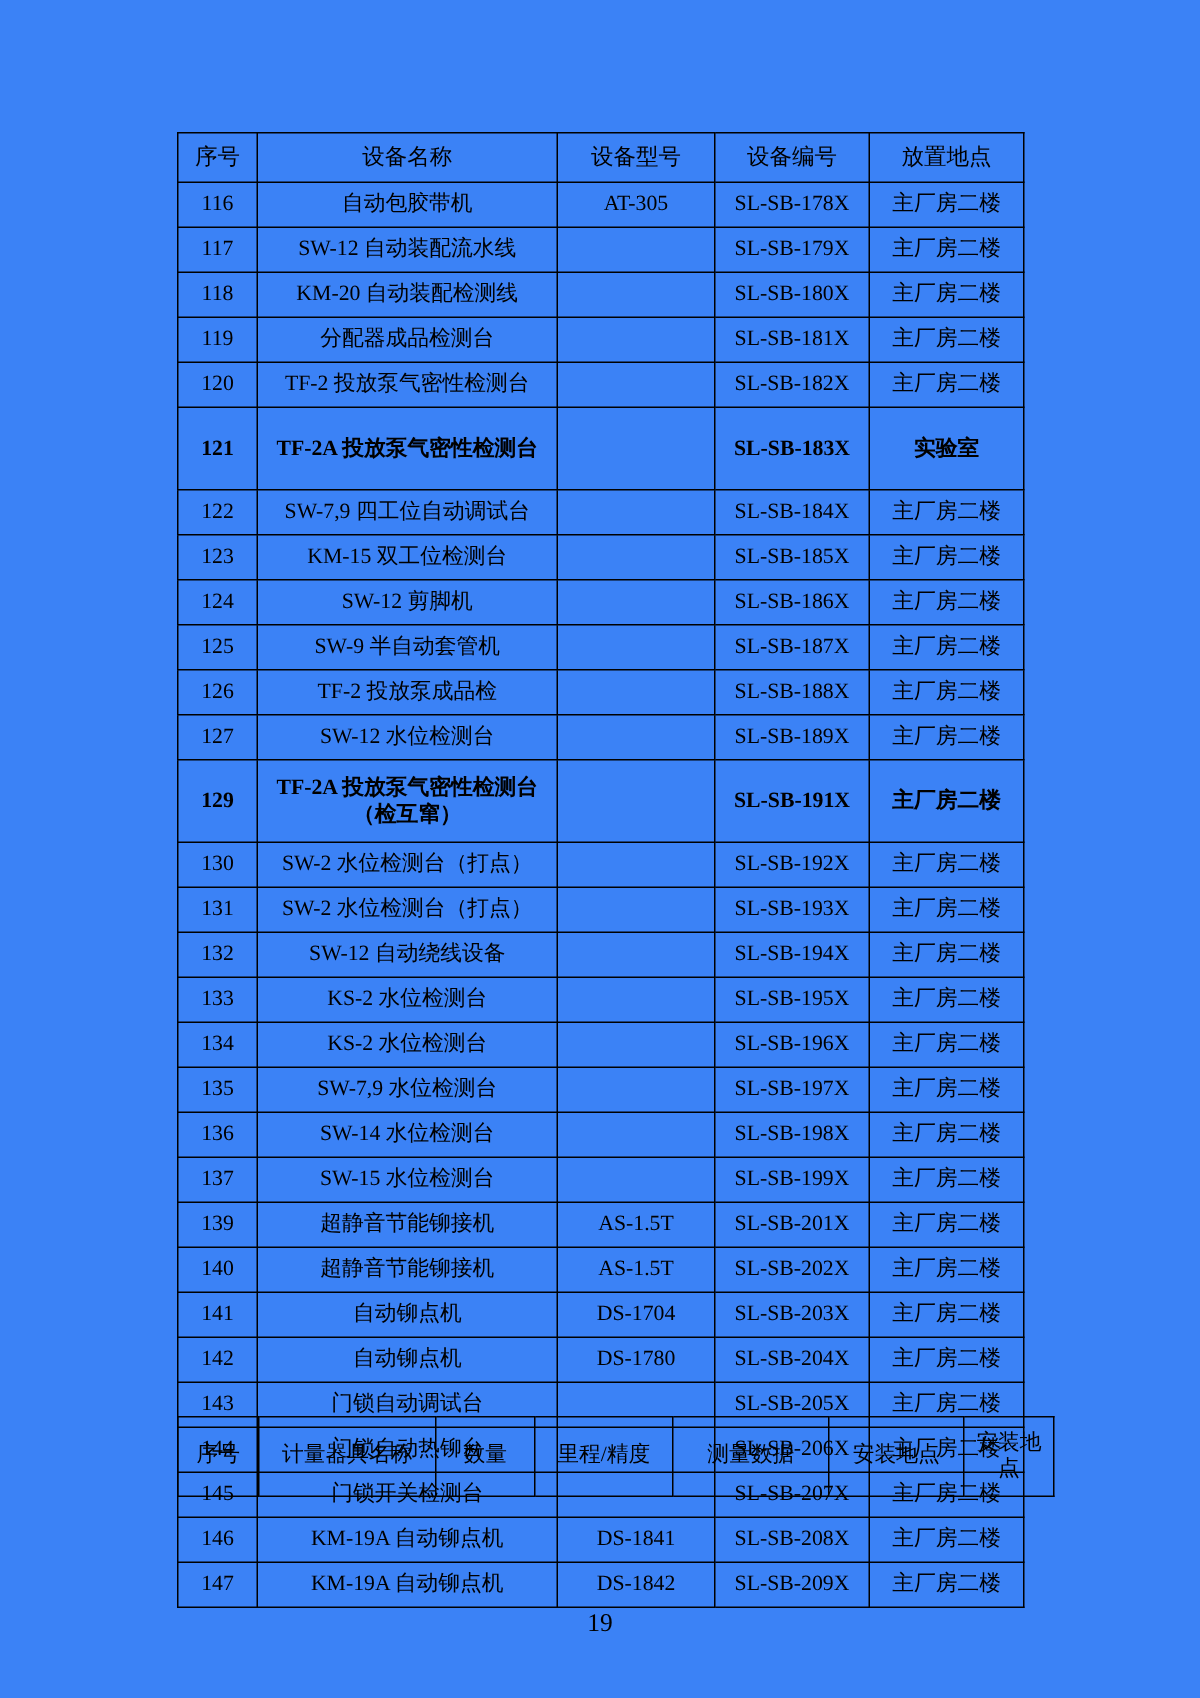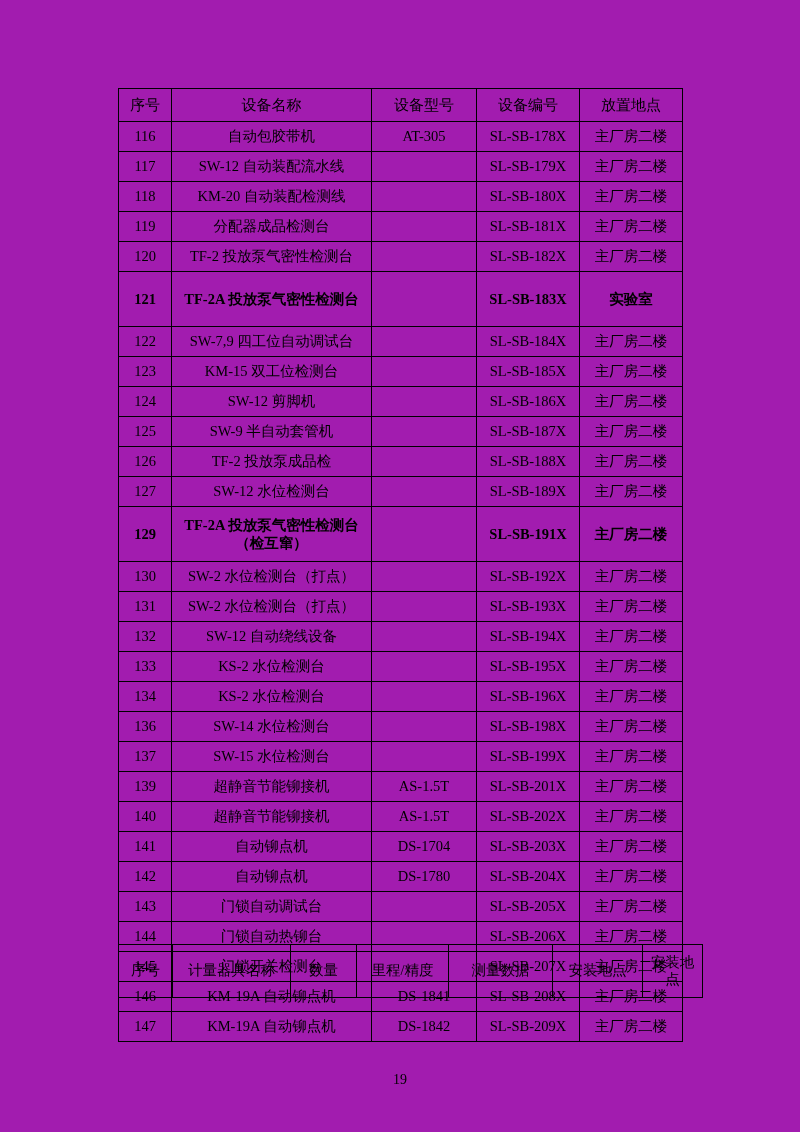--- a/index.html
+++ b/index.html
@@ -3,21 +3,21 @@
 <meta charset="utf-8">
 <style>
   html, body {
     margin: 0;
     padding: 0;
     background: #b9b9b9;
   }
   .page {
     width: 800px;
     height: 1132px;
-    background: #a21caf;
+    background: #3b82f6;
     margin: 0 auto;
     position: relative;
     box-sizing: border-box;
     font-family: "Liberation Serif", "DejaVu Serif", serif;
     color: #000000;
     overflow: hidden;
   }
   .sheet {
     position: absolute;
     left: 118px;
@@ -81,21 +81,21 @@
   .c2-meas  { width: 104px; }
   .c2-place { width: 90px; }
   .c2-concl { width: 60px; }
 
   .pagenum {
     position: absolute;
     top: 1072px;
     left: 0;
     width: 100%;
     text-align: center;
-    font-size: 14px;
+    font-size: 17px;
     font-family: "Liberation Serif", "DejaVu Serif", serif;
   }
 </style>
 </head>
 <body>
 
 <div class="page">
 
   <div class="sheet">
     <table class="grid">
@@ -233,20 +233,27 @@
             <td class="name-cell">KS-2 水位检测台</td>
             <td></td>
             <td>SL-SB-195X</td>
             <td>主厂房二楼</td>
           </tr>
           <tr class="r-normal">
             <td>134</td>
             <td class="name-cell">KS-2 水位检测台</td>
             <td></td>
             <td>SL-SB-196X</td>
+            <td>主厂房二楼</td>
+          </tr>
+          <tr class="r-normal">
+            <td>135</td>
+            <td class="name-cell">SW-7,9 水位检测台</td>
+            <td></td>
+            <td>SL-SB-197X</td>
             <td>主厂房二楼</td>
           </tr>
           <tr class="r-normal">
             <td>136</td>
             <td class="name-cell">SW-14 水位检测台</td>
             <td></td>
             <td>SL-SB-198X</td>
             <td>主厂房二楼</td>
           </tr>
           <tr class="r-normal">

